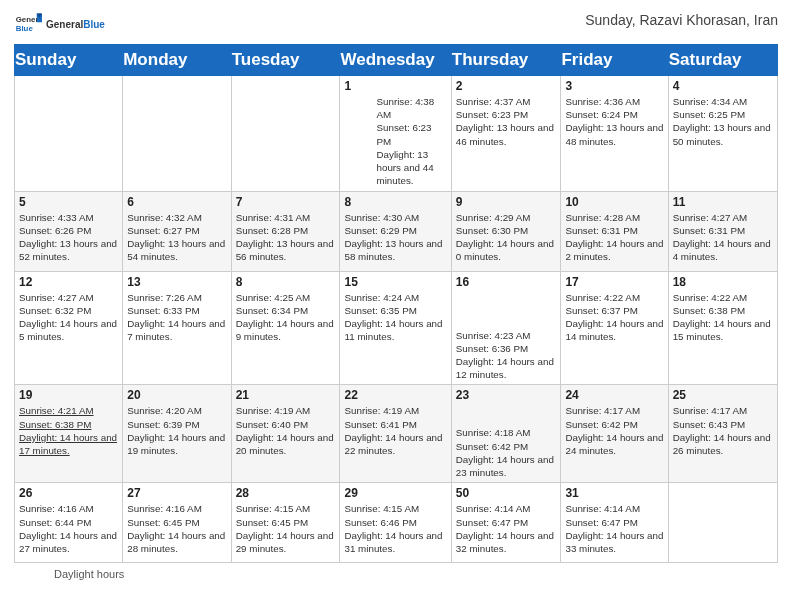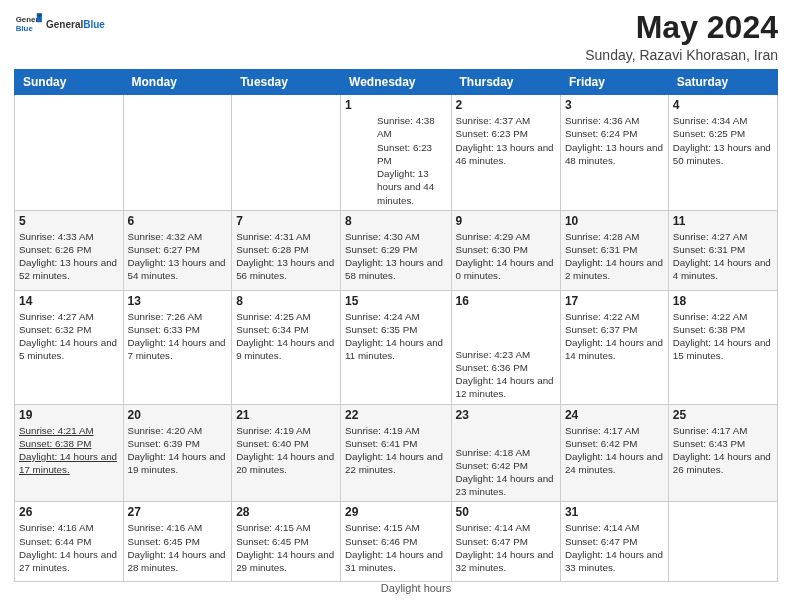--- a/index.html
+++ b/index.html
@@ -47,22 +47,22 @@
     }
     .calendar {
       width: 100%;
       border-collapse: collapse;
       font-size: 10.5px;
     }
     .calendar thead th {
       background: #1a6bbf;
       color: #fff;
       font-weight: bold;
-      font-size: 12px;
-      padding: 5px 8px;
+      font-size: 17px;
+      padding: 5px 0;
       text-align: left;
       border: 1px solid #1a6bbf;
     }
     .calendar tbody td {
       border: 1px solid #ccc;
       vertical-align: top;
       padding: 3px 4px;
       width: 113px;
       height: 80px;
       background: #fff;
@@ -78,23 +78,24 @@
     }
     .day-info {
       font-size: 9.8px;
       color: #333;
       line-height: 1.35;
     }
     .empty-cell {
       background: #fff !important;
     }
     .footer {
+      margin-top: 5px;
       font-size: 11px;
       color: #555;
-      text-align: center;
+      text-align: left;
       padding-left: 40px;
     }
   </style>
 </head>
 <body>
 
 <div class="page">
   <div class="header">
     <div class="logo">
       <svg class="logo-icon" viewBox="0 0 32 32" xmlns="http://www.w3.org/2000/svg">
@@ -104,21 +105,20 @@
         <polygon points="26,4 32,4 32,14 26,14" fill="#1a6bbf"></polygon>
         <polygon points="26,4 32,4 29,9" fill="#0d4a8f"></polygon>
       </svg>
       <div>
         <div style="font-size:10px;font-weight:bold;line-height:1.1;">
           <span style="color:#333">General</span><span style="color:#1a6bbf">Blue</span>
         </div>
       </div>
     </div>
     <div class="title-block">
-      <div class="month-title">May 2024</div>
       <div class="subtitle">Sunday, Razavi Khorasan, Iran</div>
     </div>
   </div>
 
   <table class="calendar">
     <thead>
       <tr>
       <th>Sunday</th>
           <th>Monday</th>
           <th>Tuesday</th>
@@ -197,21 +197,21 @@
           </td>
           <td>
             <div class="day-number">11</div>
             <div class="day-info" style="white-space: pre-line;">Sunrise: 4:27 AM
 Sunset: 6:31 PM
 Daylight: 14 hours and 4 minutes.</div>
           </td>
         </tr>
         <tr>
           <td>
-            <div class="day-number">14</div>
+            <div class="day-number">12</div>
             <div class="day-info" style="white-space: pre-line;">Sunrise: 4:27 AM
 Sunset: 6:32 PM
 Daylight: 14 hours and 5 minutes.</div>
           </td>
           <td>
             <div class="day-number">13</div>
             <div class="day-info" style="white-space: pre-line;">Sunrise: 7:26 AM
 Sunset: 6:33 PM
 Daylight: 14 hours and 7 minutes.</div>
           </td>

